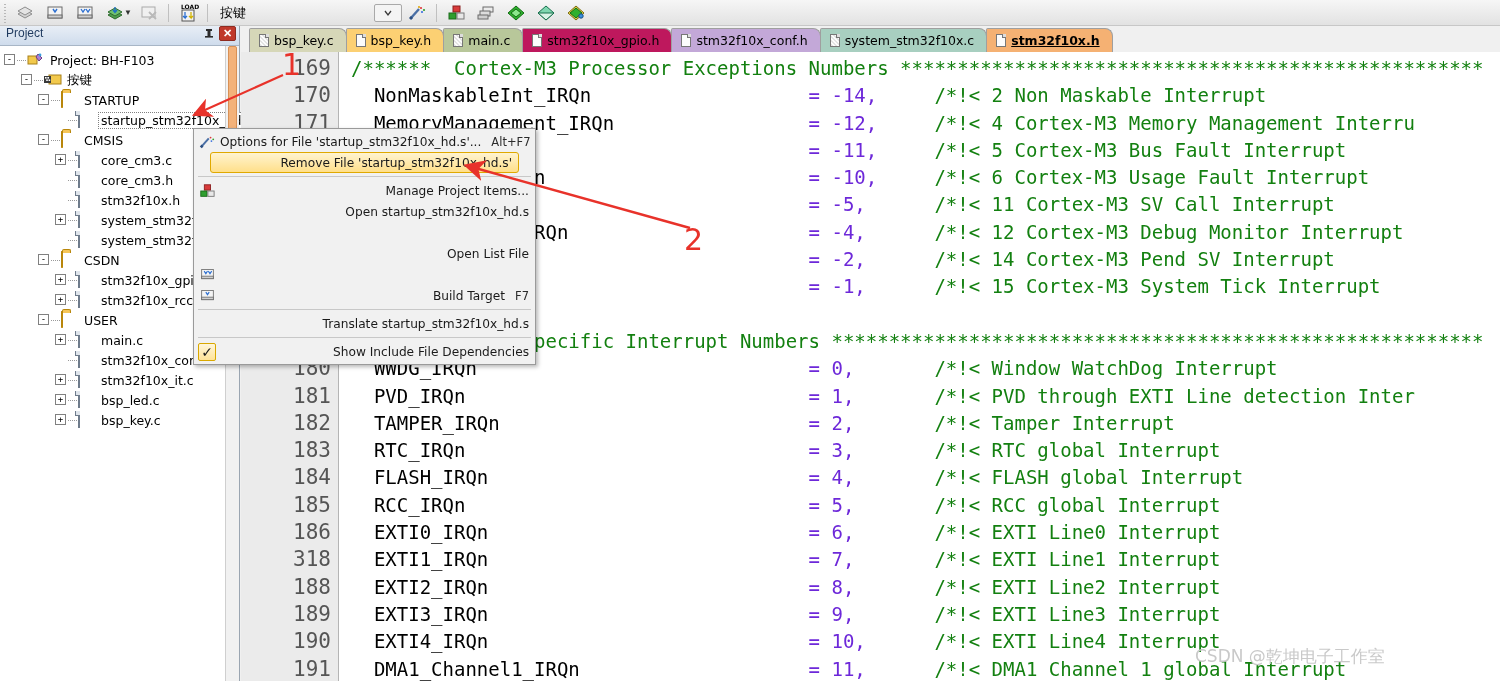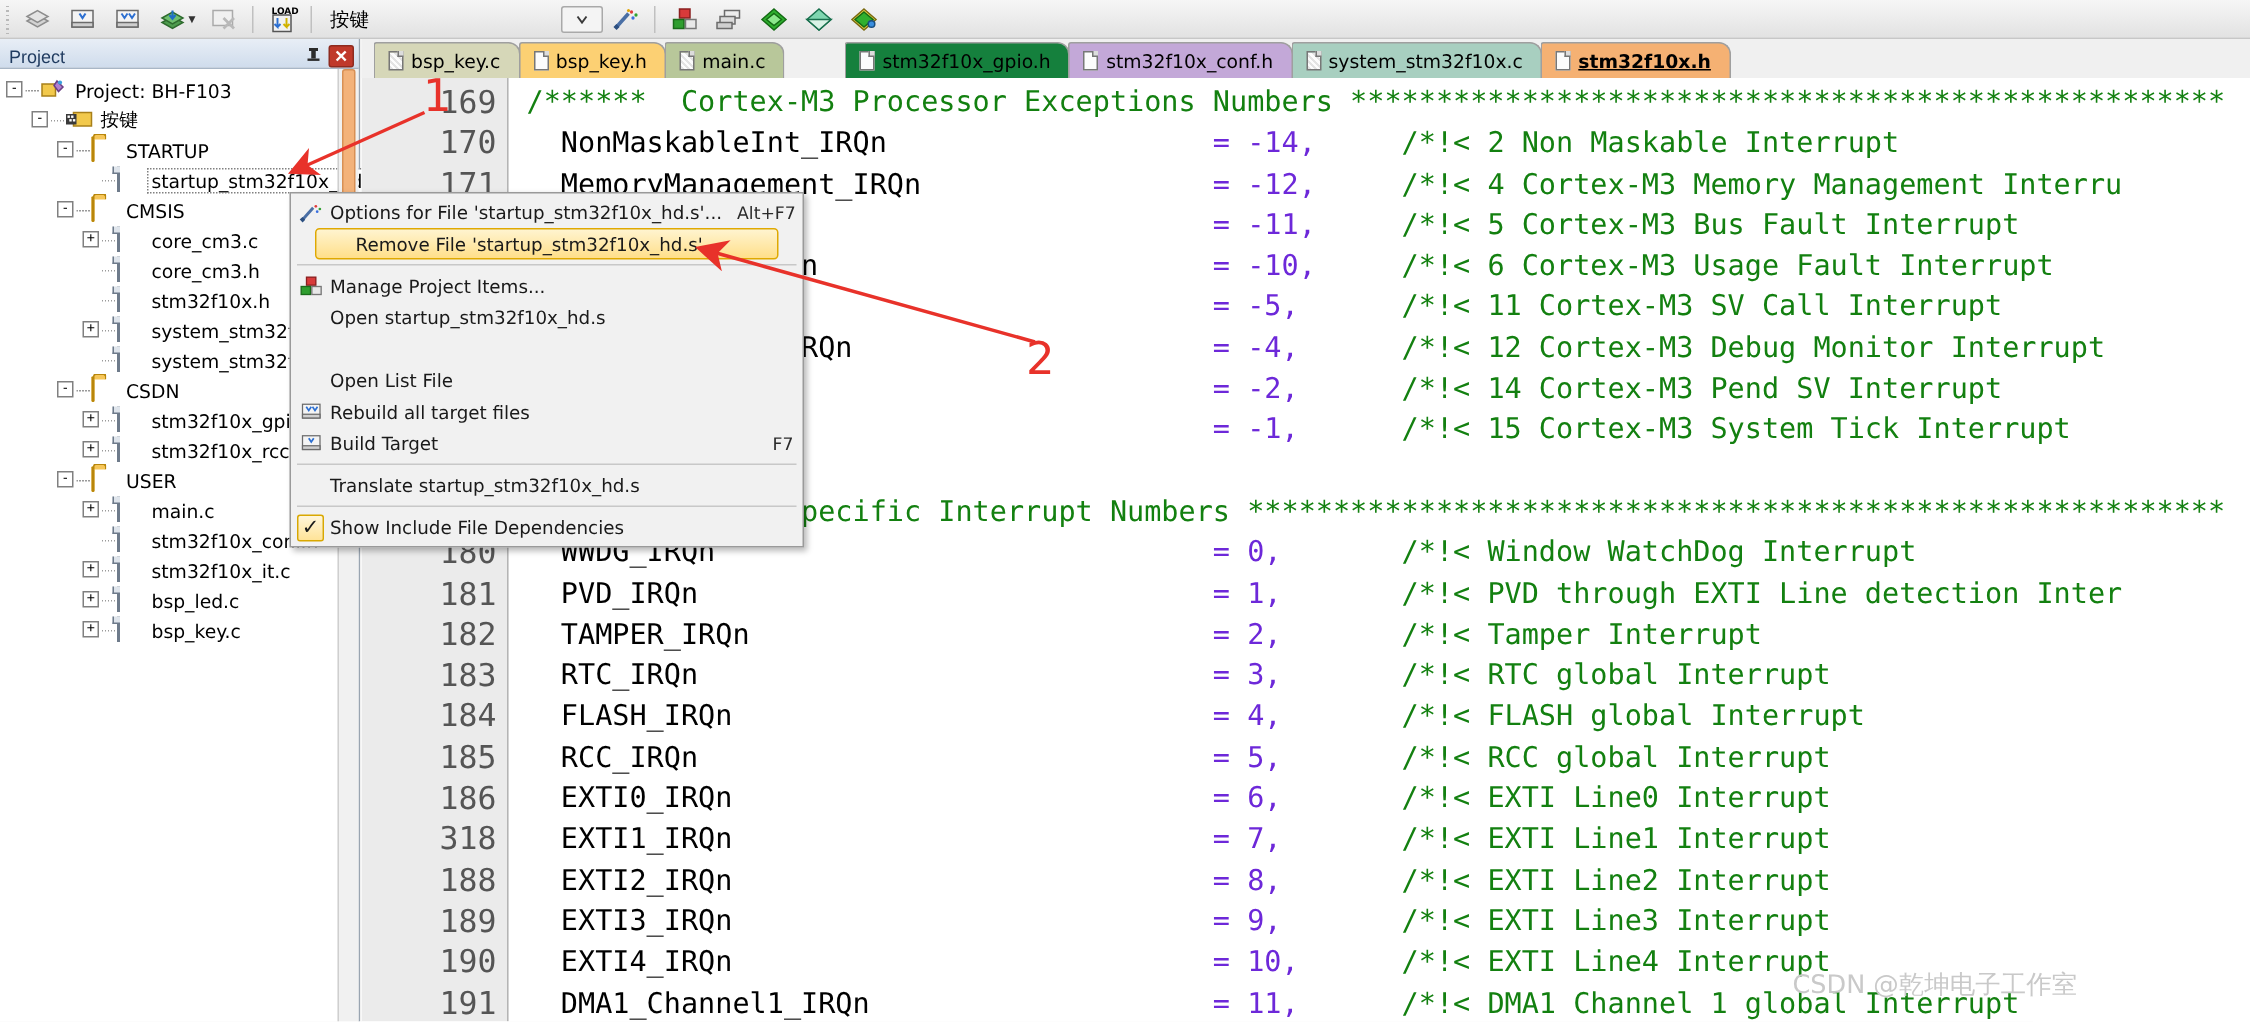--- a/index.html
+++ b/index.html
@@ -46,21 +46,21 @@
   }
 
   
   #project-panel {
     position: absolute; left: 0; top: 26px; width: 240px; height: 655px;
     background: #ffffff; border-right: 1px solid #9aa5b1;
   }
   #project-header {
     height: 20px; background: linear-gradient(to bottom,#e8eef6,#cfdcec);
     border-bottom: 1px solid #a8b6c6;
-    display: flex; align-items: flex-end; padding-left: 6px;
+    display: flex; align-items: flex-start; padding-left: 6px;
     font-size: 12px; color: #1f3a5f;
   }
   #project-header .spacer { flex: 1; }
   .hdr-btn { width: 16px; height: 16px; display:flex; align-items:center; justify-content:center; margin-right:2px; }
   #close-x {
     width: 17px; height: 15px; background: #c0392b; color: #fff;
     font-size: 11px; font-weight: bold; display:flex; align-items:center; justify-content:center;
     border: 1px solid #8e2b20; border-radius: 2px; margin-right: 3px;
   }
   #tree { padding: 4px 0 0 0; font-size: 12.5px; color: #000;
@@ -102,20 +102,21 @@
     position: absolute; left: 193px; top: 128px; width: 343px;
     background: #f1f1f1; border: 1px solid #9a9a9a;
     box-shadow: 2px 2px 4px rgba(0,0,0,.28);
     font-size: 12.2px; color: #1a1a1a; z-index: 40;
     font-family: "DejaVu Sans", sans-serif;
     padding: 2px 0 2px 0;
   }
   .mi {
     height: 21px; display: flex; align-items: center; padding: 0 6px 0 0;
     position: relative;
+    text-align: right;
   }
   .mi .mico { width: 26px; height: 18px; flex:none; display:flex; align-items:center; justify-content:center; }
   .mi .mtext { flex: 1; white-space: nowrap; }
   .mi .maccel { color: #2b2b2b; padding-left: 10px; font-size: 11.5px; }
   .mi.highlight {
     background: linear-gradient(to bottom,#fff4d0,#ffdf8a);
     border: 1px solid #e0a900; border-radius: 3px;
     margin: 0 16px; height: 21px;
   }
   .msep { height: 1px; background: #c8c8c8; margin: 3px 4px; }
@@ -489,21 +490,21 @@
           <span>bsp_key.c</span>
         </div>
         <div class="tab" style="background: rgb(252, 208, 115); z-index: 9;">
           <span class="tfile"></span>
           <span>bsp_key.h</span>
         </div>
         <div class="tab" style="background: rgb(184, 199, 154); z-index: 8;">
           <span class="tfile hatched"></span>
           <span>main.c</span>
         </div>
-        <div class="tab" style="background: #15803d; z-index: 7; margin-left: 41px;">
+        <div class="tab" style="background: #be185d; z-index: 7;">
           <span class="tfile"></span>
           <span>stm32f10x_gpio.h</span>
         </div>
         <div class="tab" style="background: rgb(195, 168, 216); z-index: 6;">
           <span class="tfile"></span>
           <span>stm32f10x_conf.h</span>
         </div>
         <div class="tab" style="background: rgb(168, 207, 192); z-index: 5;">
           <span class="tfile hatched"></span>
           <span>system_stm32f10x.c</span>
@@ -584,21 +585,20 @@
         <span class="mtext">Open List File</span>
       </div>
       <div class="mi">
         <span class="mico">
           <svg width="17" height="15" viewBox="0 0 20 18">
             <rect x="3" y="3" width="14" height="11" fill="#f4f4f4" stroke="#6b6b6b"></rect>
             <rect x="3" y="11" width="14" height="3" fill="#cfcfcf" stroke="#6b6b6b"></rect>
             <path d="M6 5 L8 8 L10 5 M11 5 L13 8 L15 5" stroke="#2c6fd1" fill="none" stroke-width="1.3"></path>
           </svg>
         </span>
-        <span class="mtext">Rebuild all target files</span>
       </div>
       <div class="mi">
         <span class="mico">
           <svg width="17" height="15" viewBox="0 0 20 18">
             <rect x="3" y="3" width="14" height="11" fill="#f4f4f4" stroke="#6b6b6b"></rect>
             <rect x="3" y="11" width="14" height="3" fill="#cfcfcf" stroke="#6b6b6b"></rect>
             <path d="M8 5 L10 8 L12 5" stroke="#2c6fd1" fill="none" stroke-width="1.4"></path>
           </svg>
         </span>
         <span class="mtext">Build Target</span>

